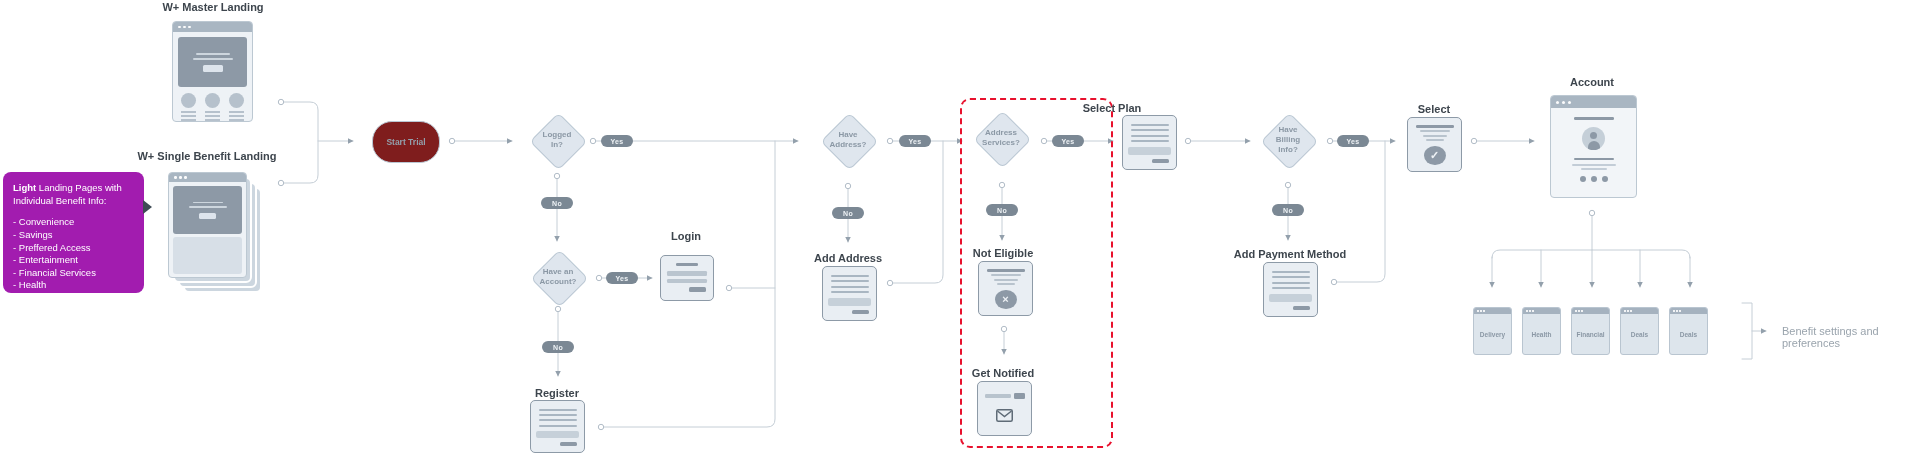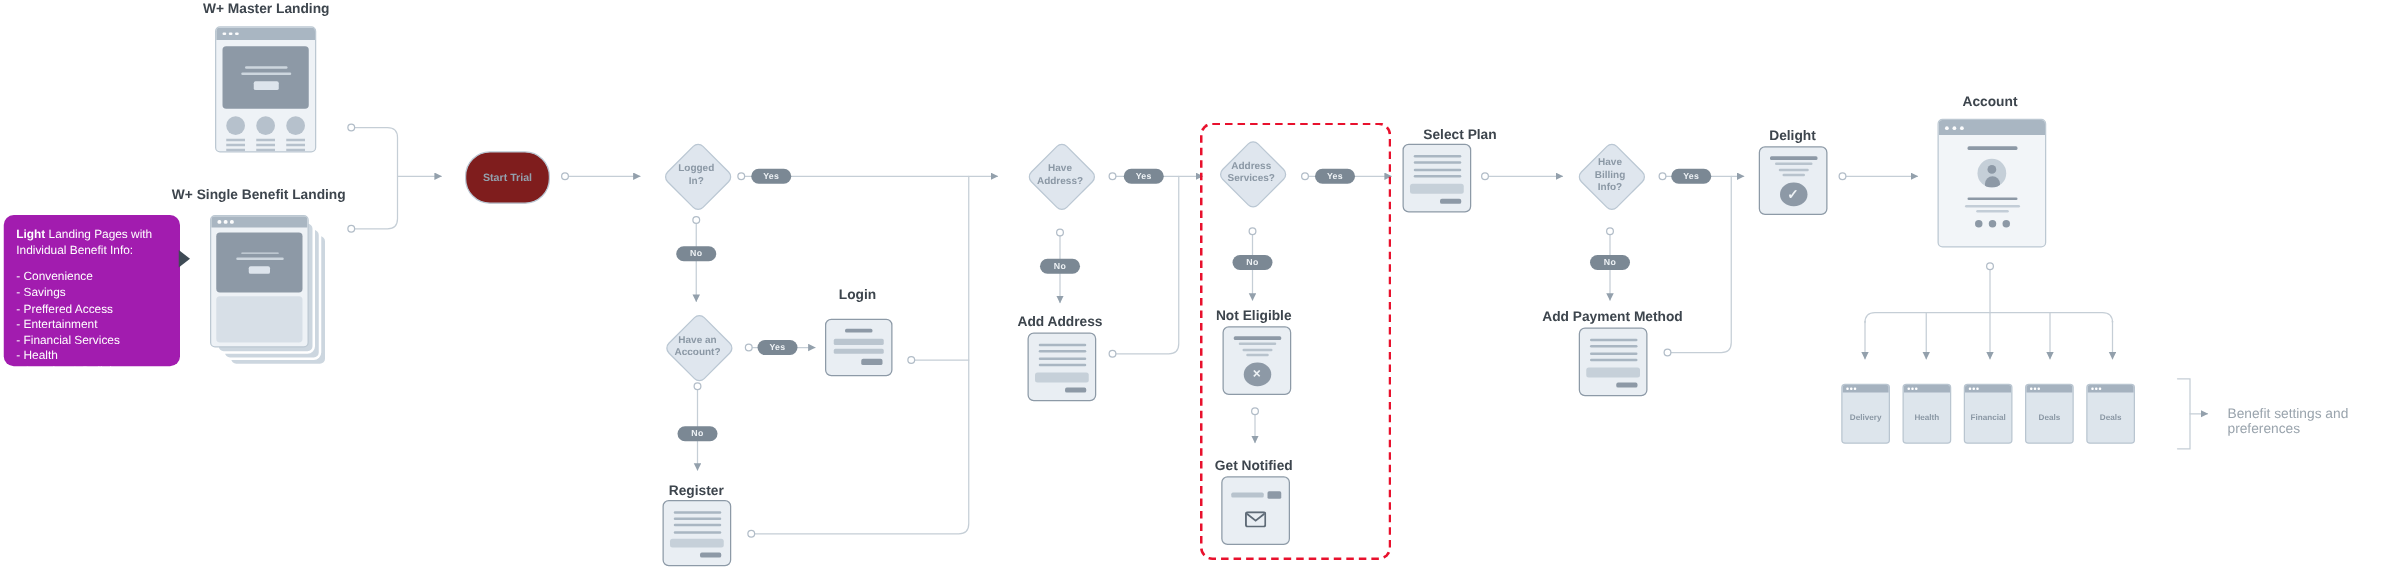--- a/index.html
+++ b/index.html
@@ -271,41 +271,41 @@
       <div style="width:11px;height:6px;background:#8d99a6;border-radius:1.3px;"></div>
     </div>
     <div style="display:flex;justify-content:center;margin-top:10px;">
       <svg width="17" height="13" viewBox="0 0 17 13">
         <rect x="0.75" y="0.75" width="15.5" height="11.5" rx="1.5" fill="none" stroke="#5f6b77" stroke-width="1.5"></rect>
         <path d="M1.5 2 L8.5 7.5 L15.5 2" fill="none" stroke="#5f6b77" stroke-width="1.5"></path>
       </svg>
     </div>
   </div>
 
-  <div class="label" style="left:1128px;top:102px;width:80px;text-align:center;">Select Plan</div>
+  <div class="label" style="left:1072px;top:102px;width:80px;text-align:center;">Select Plan</div>
   <div class="node formcard" style="left:1122px;top:115px;width:55px;height:55px;">
     <div class="fc-line" style="width:38px;"></div>
     <div class="fc-line" style="width:38px;"></div>
     <div class="fc-line" style="width:38px;"></div>
     <div class="fc-line" style="width:38px;"></div>
     <div class="fc-block" style="width:43px;"></div>
     <div class="fc-btn"></div>
   </div>
 
   <div class="label" style="left:1230px;top:248px;width:120px;">Add Payment Method</div>
   <div class="node formcard" style="left:1263px;top:262px;width:55px;height:55px;">
     <div class="fc-line" style="width:38px;"></div>
     <div class="fc-line" style="width:38px;"></div>
     <div class="fc-line" style="width:38px;"></div>
     <div class="fc-line" style="width:38px;"></div>
     <div class="fc-block" style="width:43px;"></div>
     <div class="fc-btn"></div>
   </div>
 
-  <div class="label" style="left:1394px;top:103px;width:80px;">Delight</div>
+  <div class="label" style="left:1394px;top:103px;width:80px;">Select</div>
   <div class="node formcard" style="left:1407px;top:117px;width:55px;height:55px;">
     <div class="ic-line" style="width:38px;height:2.5px;background:#8d99a6;"></div>
     <div class="ic-line" style="width:30px;height:2px;background:#b8c3cd;"></div>
     <div class="ic-line" style="width:24px;height:2px;background:#b8c3cd;"></div>
     <div class="ic-line" style="width:18px;height:2px;background:#b8c3cd;"></div>
     <div class="badge">✓</div>
   </div>
 
   <div class="label" style="left:1552px;top:76px;width:80px;">Account</div>
   <div class="node browser" style="left:1550px;top:95px;width:87px;height:103px;background:#f2f5f8;">

